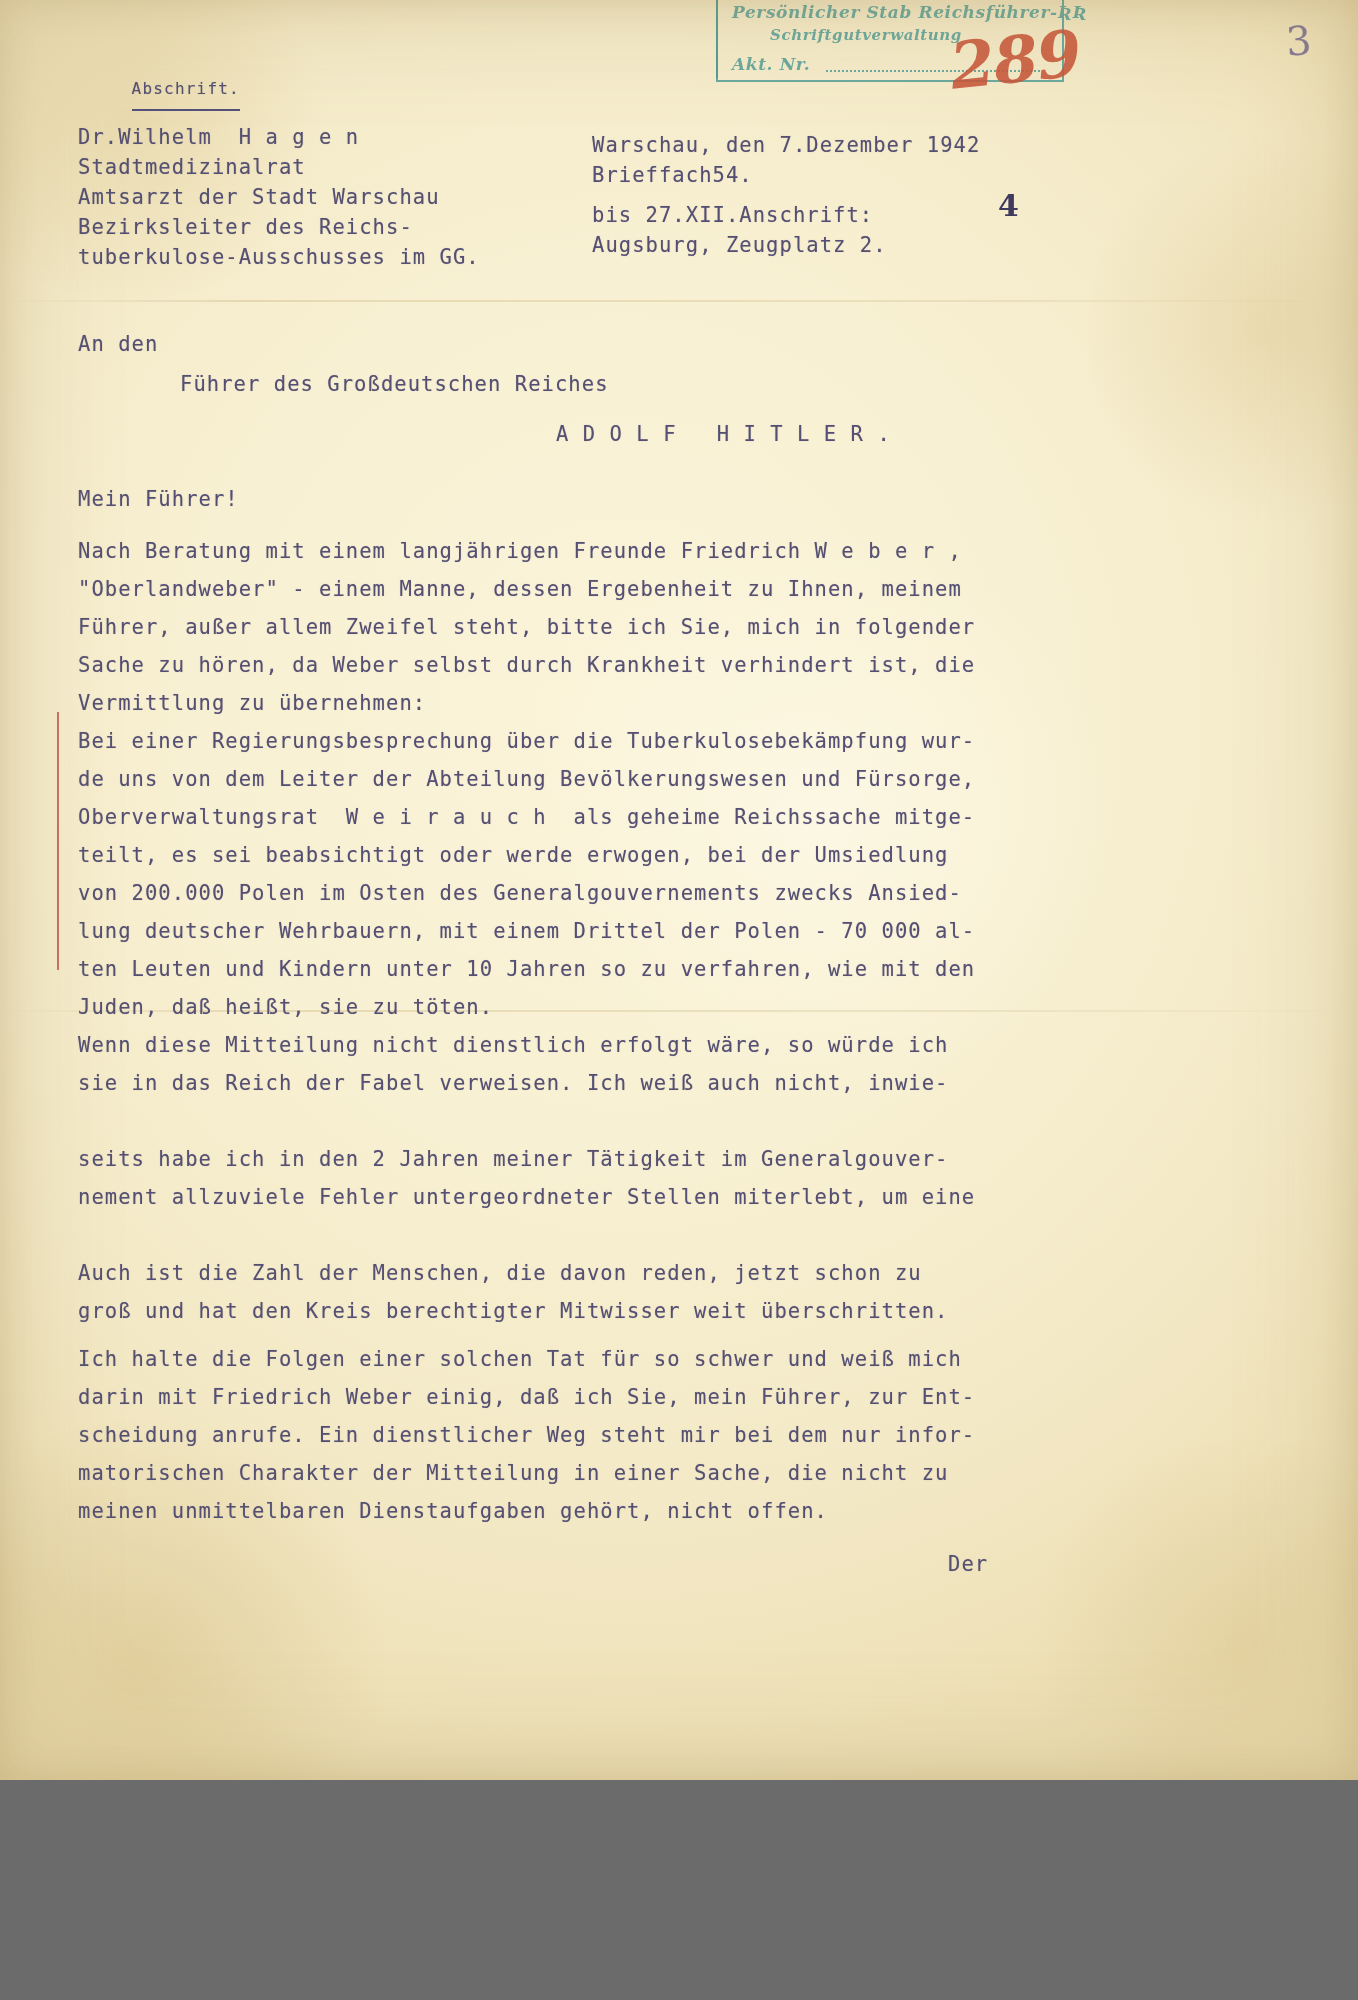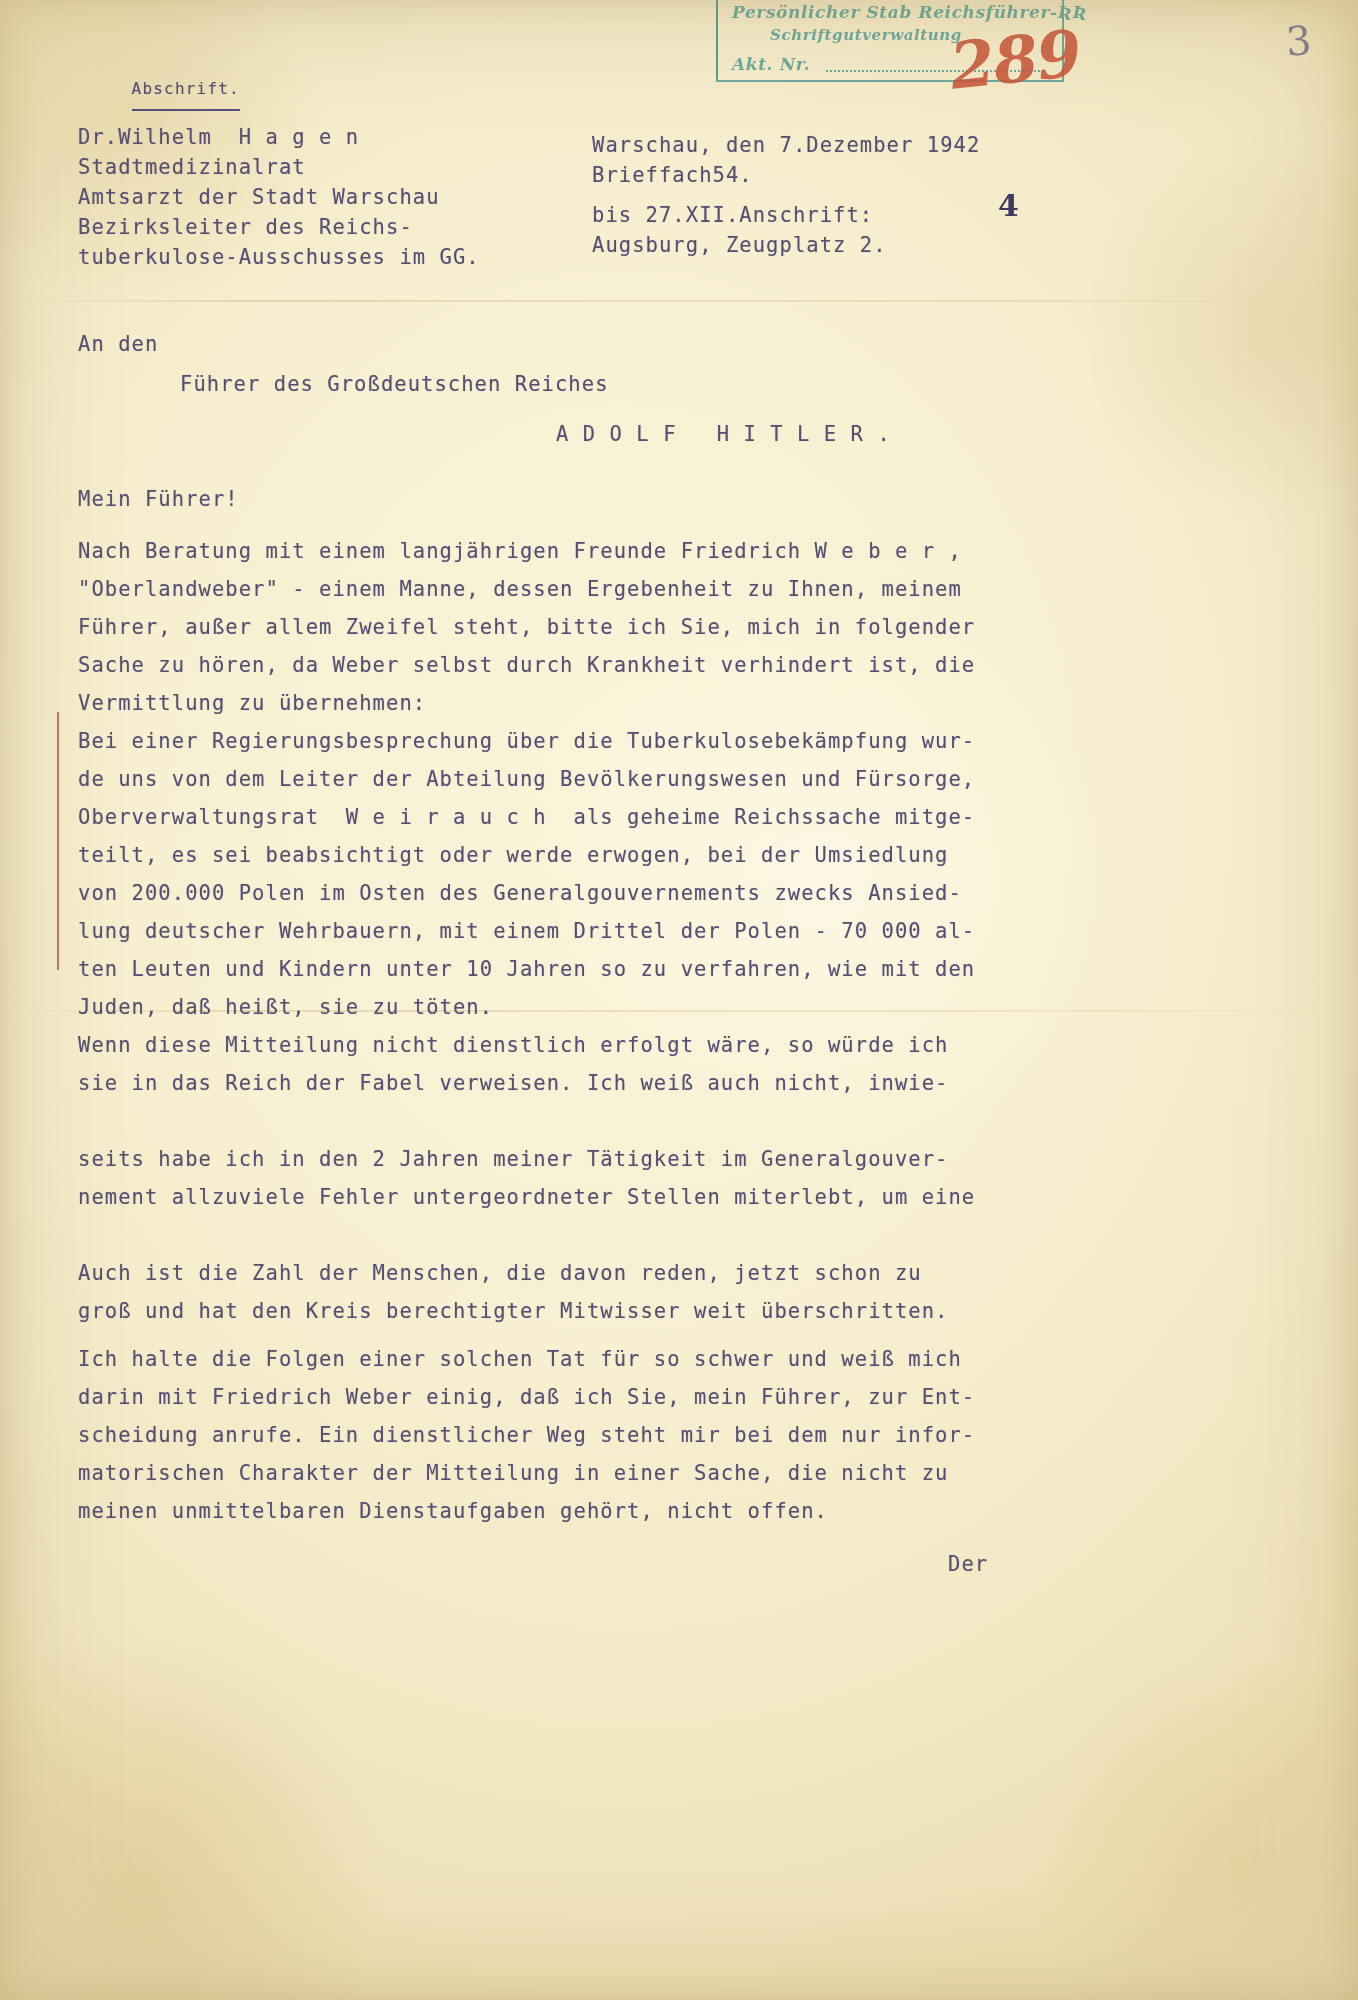--- a/index.html
+++ b/index.html
@@ -4,21 +4,21 @@
 <title>Abschrift — Hagen letter, 7 December 1942</title>
 <style>
   html, body {
     margin: 0;
     padding: 0;
     background: #6b6b6b;
   }
   .page {
     position: relative;
     width: 1358px;
-    height: 2000px;
+    height: 1780px;
     overflow: hidden;
     background:
       radial-gradient(ellipse 78% 62% at 46% 40%, #fbf4da 0%, #f8f0d2 42%, #f3e9c6 72%, #eddfb4 100%);
     font-family: "DejaVu Sans Mono", "Liberation Mono", monospace;
     color: #4e4a63;
   }
   
   .stain {
     position: absolute;
     border-radius: 50%;

